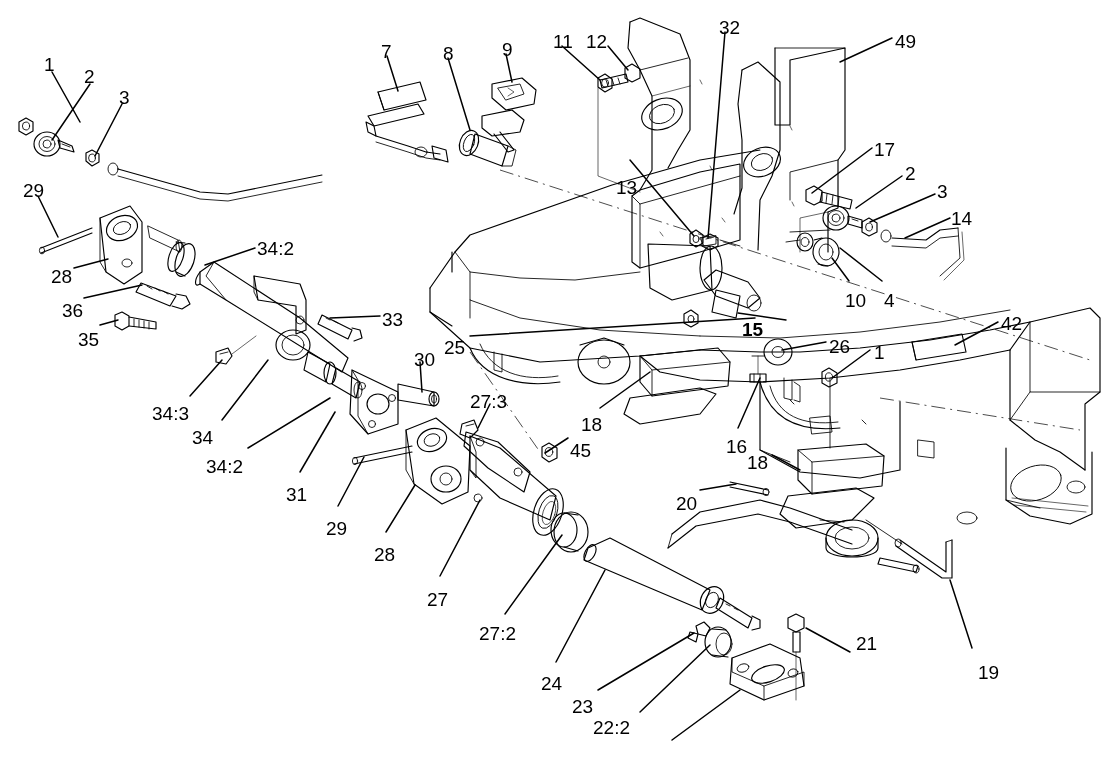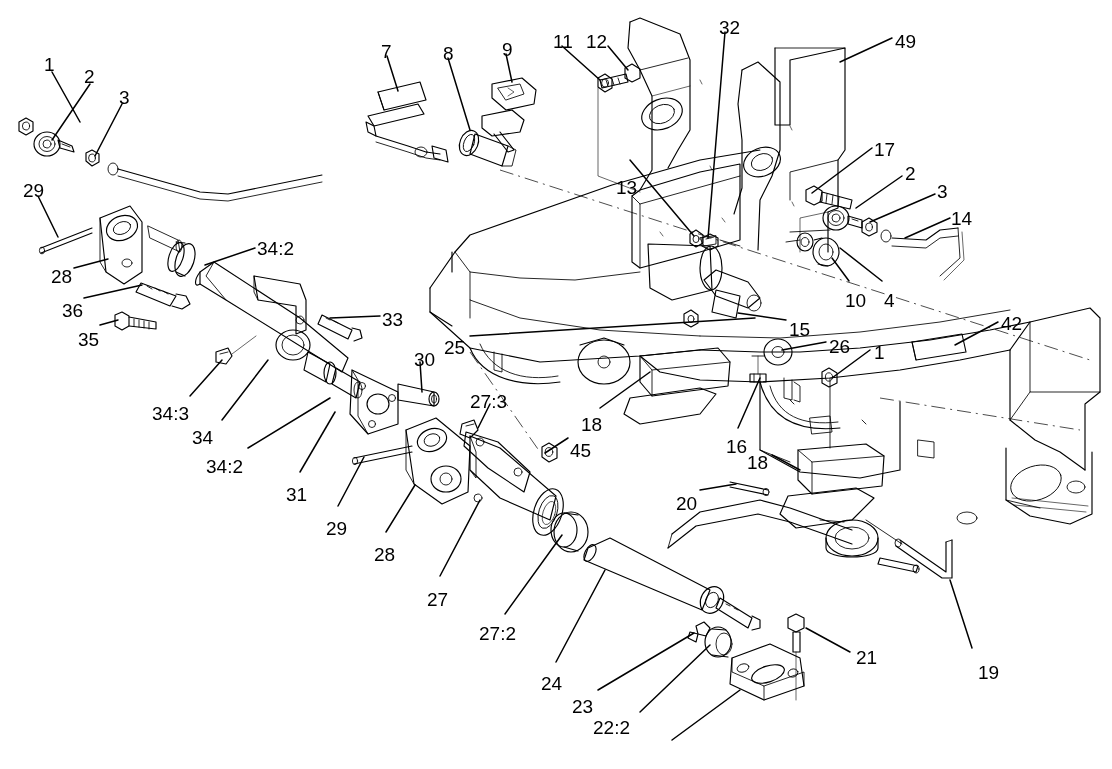--- a/index.html
+++ b/index.html
@@ -445,34 +445,34 @@
       <div class="callout" style="left: 382px; top: 310px;">33</div>
       <div class="callout" style="left: 414px; top: 350px;">30</div>
       <div class="callout" style="left: 444px; top: 338px;">25</div>
       <div class="callout" style="left: 470px; top: 392px;">27:3</div>
       <div class="callout" style="left: 570px; top: 441px;">45</div>
       <div class="callout" style="left: 581px; top: 415px;">18</div>
       <div class="callout" style="left: 726px; top: 437px;">16</div>
       <div class="callout" style="left: 676px; top: 494px;">20</div>
       <div class="callout" style="left: 747px; top: 453px;">18</div>
       <div class="callout" style="left: 978px; top: 663px;">19</div>
-      <div class="callout" style="left: 856px; top: 648px;">21</div>
+      <div class="callout" style="left: 856px; top: 634px;">21</div>
       <div class="callout" style="left: 381px; top: 42px;">7</div>
       <div class="callout" style="left: 443px; top: 44px;">8</div>
       <div class="callout" style="left: 502px; top: 40px;">9</div>
       <div class="callout" style="left: 553px; top: 32px;">11</div>
       <div class="callout" style="left: 586px; top: 32px;">12</div>
       <div class="callout" style="left: 719px; top: 18px;">32</div>
       <div class="callout" style="left: 895px; top: 32px;">49</div>
       <div class="callout" style="left: 616px; top: 146px; margin-top: 32px;">13</div>
       <div class="callout" style="left: 874px; top: 140px;">17</div>
       <div class="callout" style="left: 905px; top: 164px;">2</div>
       <div class="callout" style="left: 937px; top: 182px;">3</div>
       <div class="callout" style="left: 951px; top: 209px;">14</div>
       <div class="callout" style="left: 845px; top: 291px;">10</div>
       <div class="callout" style="left: 884px; top: 291px;">4</div>
       <div class="callout" style="left: 1001px; top: 314px; text-align: right;">42</div>
-      <div class="callout" style="left: 789px; top: 320px;">15</div>
+      <div class="callout" style="left: 742px; top: 320px; font-weight: bold;">15</div>
       <div class="callout" style="left: 829px; top: 337px;">26</div>
       <div class="callout" style="left: 874px; top: 343px;">1</div>
     </div>
 
 </div>
 
 </body></html>

